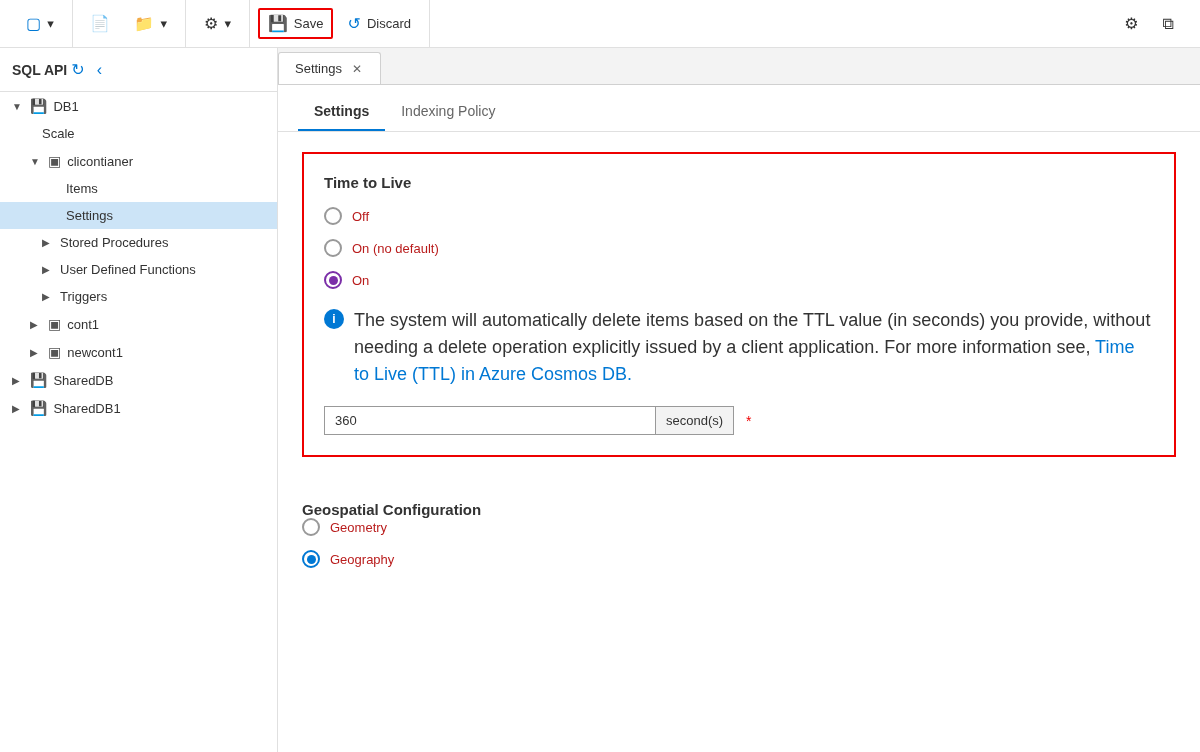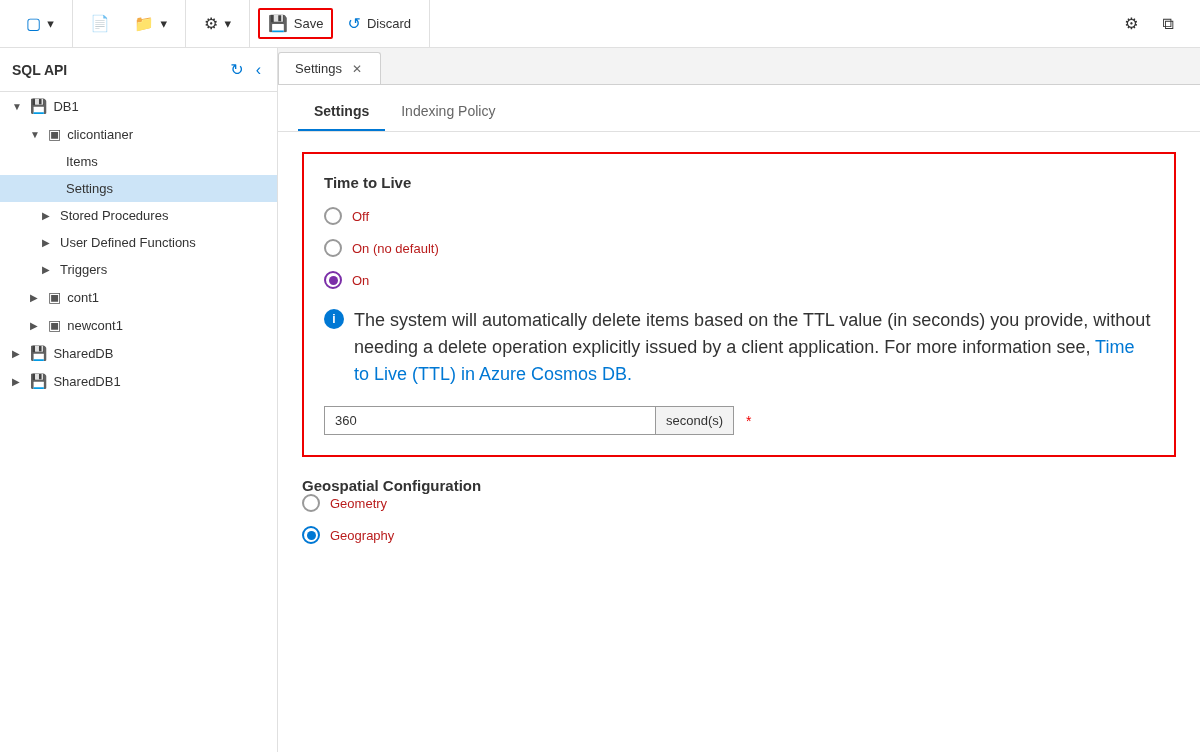--- a/index.html
+++ b/index.html
@@ -32,21 +32,21 @@
       display: flex; flex: 1; overflow: hidden;
     }
 
     
     .sidebar {
       width: 278px; min-width: 278px;
       background: #fff; border-right: 1px solid #e0e0e0;
       overflow-y: auto; display: flex; flex-direction: column;
     }
     .sidebar-header {
-      display: flex; align-items: center; justify-content: space-between;
+      display: flex; align-items: center; 
       padding: 10px 12px; font-size: 14px; font-weight: 600; color: #333;
       border-bottom: 1px solid #e0e0e0;
     }
     .sidebar-header-actions { display: flex; gap: 4px; }
     .sidebar-icon-btn {
       background: transparent; border: none; cursor: pointer;
       color: #0078d4; font-size: 16px; padding: 2px 4px;
     }
 
     .tree-item {
@@ -92,21 +92,21 @@
     .inner-tab.active { color: #333; font-weight: 600; border-bottom: 2px solid #0078d4; }
 
     
     .content-scroll {
       flex: 1; overflow-y: auto; padding: 20px 24px;
       background: #fff;
     }
 
     
     .section-box {
-      border: 2px solid #e00; padding: 20px; margin-bottom: 20px;
+      border: 2px solid #e00; padding: 20px; margin-bottom: 44px;
     }
     .section-title {
       font-size: 15px; font-weight: 600; margin-bottom: 16px; color: #333;
     }
     .section-title-plain {
       font-size: 15px; font-weight: 600; color: #333;
     }
 
     .radio-group { display: flex; flex-direction: column; gap: 14px; }
     .radio-item {
@@ -216,20 +216,24 @@
       <div class="sidebar-header-actions">
         <button class="sidebar-icon-btn">↻</button>
         <button class="sidebar-icon-btn">‹</button>
       </div>
     </div>
 
     <div class="tree-item">
       <span class="chevron">▼</span>
       <span class="tree-icon db-icon">💾</span>
       <span>DB1</span>
+    </div>
+    <div class="tree-item">
+      <span style="margin-left:24px;"></span>
+      <span>Scale</span>
     </div>
     <div class="tree-item">
       <span style="margin-left:12px;"></span>
       <span class="chevron">▼</span>
       <span class="tree-icon container-icon">▣</span>
       <span>clicontianer</span>
     </div>
     <div class="tree-item">
       <span style="margin-left:48px;"></span>
       <span>Items</span>

